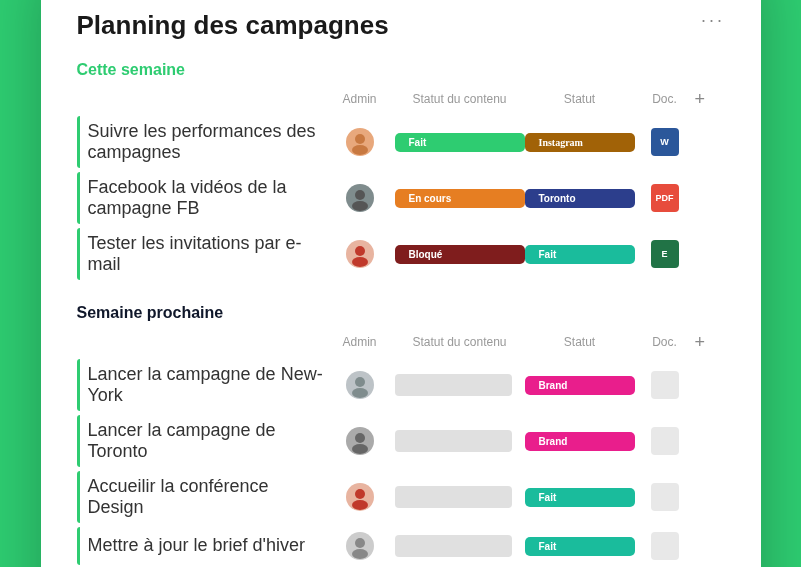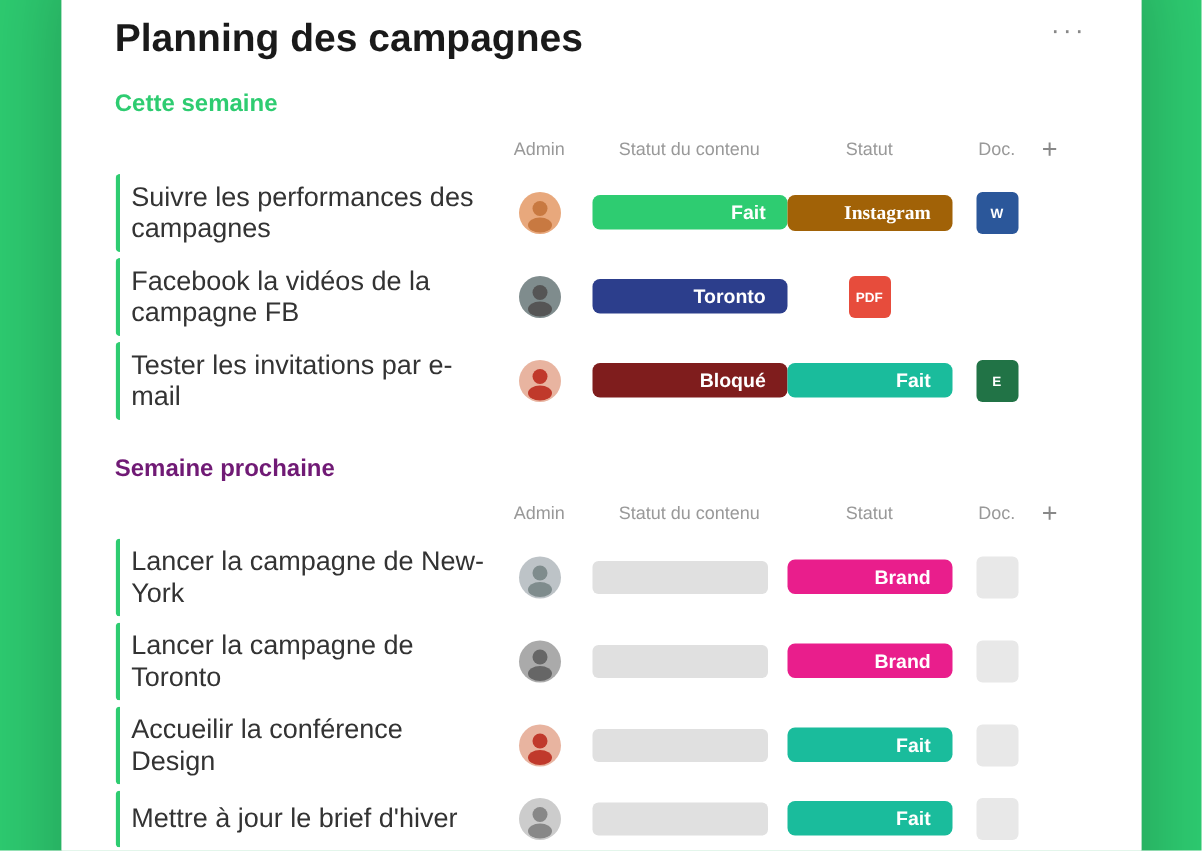--- a/index.html
+++ b/index.html
@@ -58,21 +58,21 @@
       cursor: pointer;
       letter-spacing: 2px;
     }
     .section { margin-bottom: 24px; }
     .section-title {
       font-size: 16px;
       font-weight: 700;
       margin-bottom: 10px;
     }
     .section-title.green { color: #2ecc71; }
-    .section-title.blue { color: #701a75; }
+    .section-title.blue { color: #0f172a; }
     .row {
       display: grid;
       grid-template-columns: 1fr 70px 130px 110px 60px 30px;
       align-items: center;
       padding: 5px 0 5px 8px;
       border-left: 3px solid #2ecc71;
       margin-bottom: 4px;
       background: #fff;
       border-radius: 3px;
     }
@@ -90,24 +90,24 @@
       align-items: center;
       justify-content: center;
       font-size: 10px;
       color: #fff;
       font-weight: 600;
     }
     .badge {
       display: inline-block;
       padding: 4px 14px;
       border-radius: 5px;
-      font-size: 13px;
+      font-size: 10px;
       font-weight: 600;
       color: #fff;
-      text-align: right;
+      text-align: left;
       width: 100%;
     }
     .badge-green { background: #2ecc71; }
     .badge-orange { background: #e67e22; }
     .badge-red { background: #7f1d1d; }
     .badge-purple { background: #a16207; font-family: Liberation Serif, serif; }
     .badge-darkblue { background: #2c3e8c; }
     .badge-pink { background: #e91e8c; }
     .badge-teal { background: #1abc9c; }
     .doc-icon {
@@ -210,20 +210,23 @@
         <span class="task-name">Facebook la vidéos de la campagne FB</span>
         <div class="col-center">
           <div class="avatar" style="background: #7f8c8d;">
             <svg width="28" height="28" viewBox="0 0 28 28">
               <circle cx="14" cy="11" r="5" fill="#555"></circle>
               <ellipse cx="14" cy="22" rx="8" ry="5" fill="#555"></ellipse>
             </svg>
           </div>
         </div>
         <div class="col-center">
+          <span class="badge badge-orange">En cours</span>
+        </div>
+        <div class="col-center">
           <span class="badge badge-darkblue">Toronto</span>
         </div>
         <div class="col-center">
           <div class="doc-icon doc-pdf">PDF</div>
         </div>
         <div></div>
       </div>
 
       <div class="row">
         <span class="task-name">Tester les invitations par e-mail</span>

